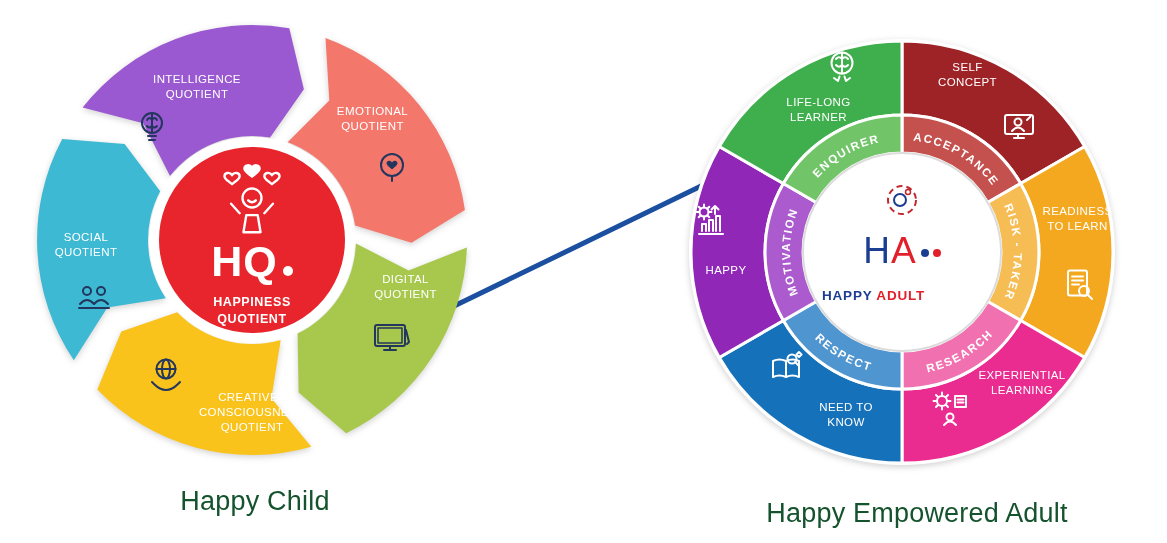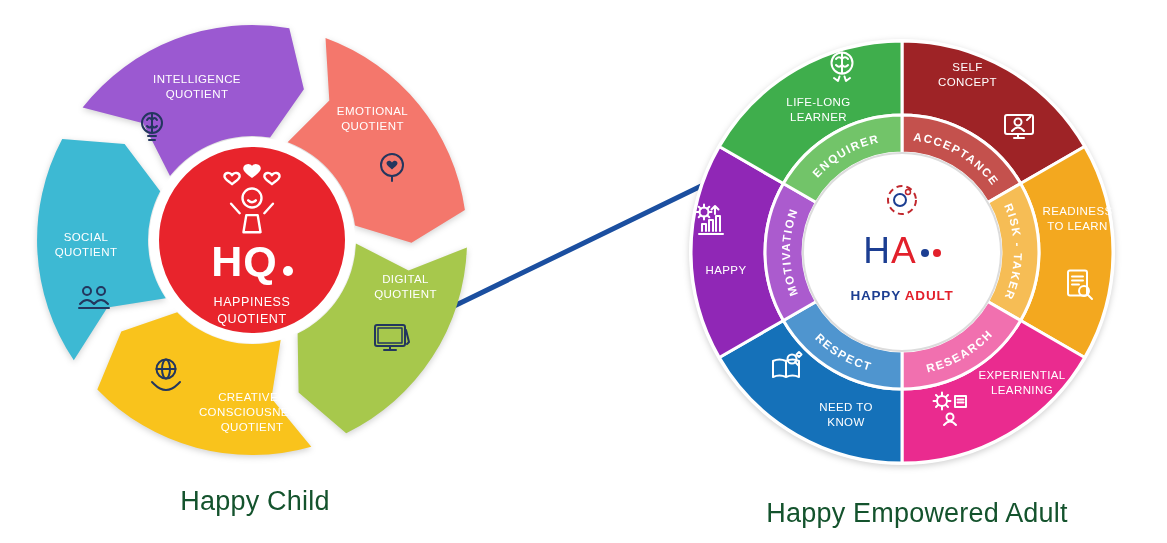--- a/index.html
+++ b/index.html
@@ -12,32 +12,32 @@
   .ring-label{fill:#fff;font-weight:700;font-size:11.5px;letter-spacing:1.6px;
               font-family:"Liberation Sans",sans-serif;}
   .title{position:absolute;z-index:2;font-weight:400;font-size:27px;color:#14532d;
          text-align:center;letter-spacing:.2px;}
   
   .hq-logo{position:absolute;z-index:2;left:157px;top:240px;width:190px;text-align:center;
            color:#fff;font-size:43px;font-weight:800;line-height:1;letter-spacing:1px;}
   .hq-dot{display:inline-block;width:10px;height:10px;border-radius:50%;background:#fff;
           margin-left:5px;}
   .hq-sub{position:absolute;z-index:2;left:157px;top:294px;width:190px;text-align:center;
-          color:#fff;font-weight:400;font-size:12.5px;letter-spacing:.6px;
+          color:#fff;font-weight:700;font-size:12.5px;letter-spacing:.6px;
           white-space:pre-line;line-height:1.35;}
   
   .ha-logo{position:absolute;z-index:2;left:822px;top:232px;width:160px;text-align:center;
            font-size:37px;font-weight:400;line-height:1;letter-spacing:1px;}
   .ha-h{color:#1c3e92;}
   .ha-a{color:#e2202b;}
   .ha-dot{display:inline-block;width:8px;height:8px;border-radius:50%;margin-left:4px;
           vertical-align:middle;}
   .ha-dot-blue{background:#1c3e92;}
   .ha-dot-red{background:#e2202b;}
-  .ha-sub{position:absolute;z-index:2;left:822px;top:288px;width:160px;text-align:center;
+  .ha-sub{position:absolute;z-index:2;left:822px;top:288px;width:160px;
           font-size:13.5px;font-weight:800;letter-spacing:.8px;}
   .wheelshadow{filter:drop-shadow(0 2px 3px rgba(0,0,0,.18));}
 </style>
 </head>
 <body>
 
 <div class="canvas">
 
   <svg class="layer" width="1167" height="543" viewBox="0 0 1167 543">
     <defs id="ring-defs">

